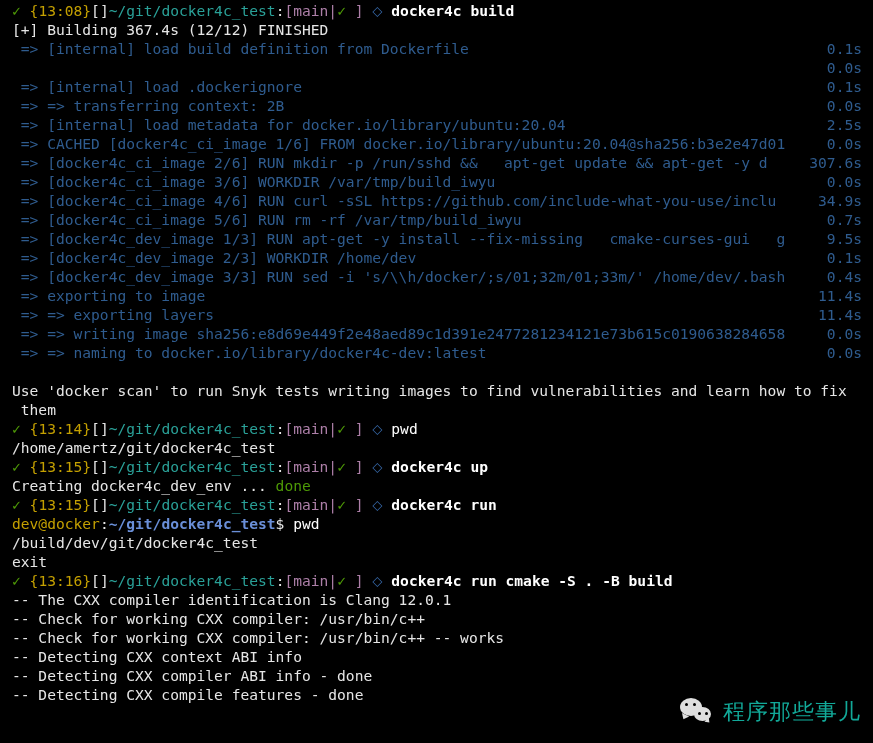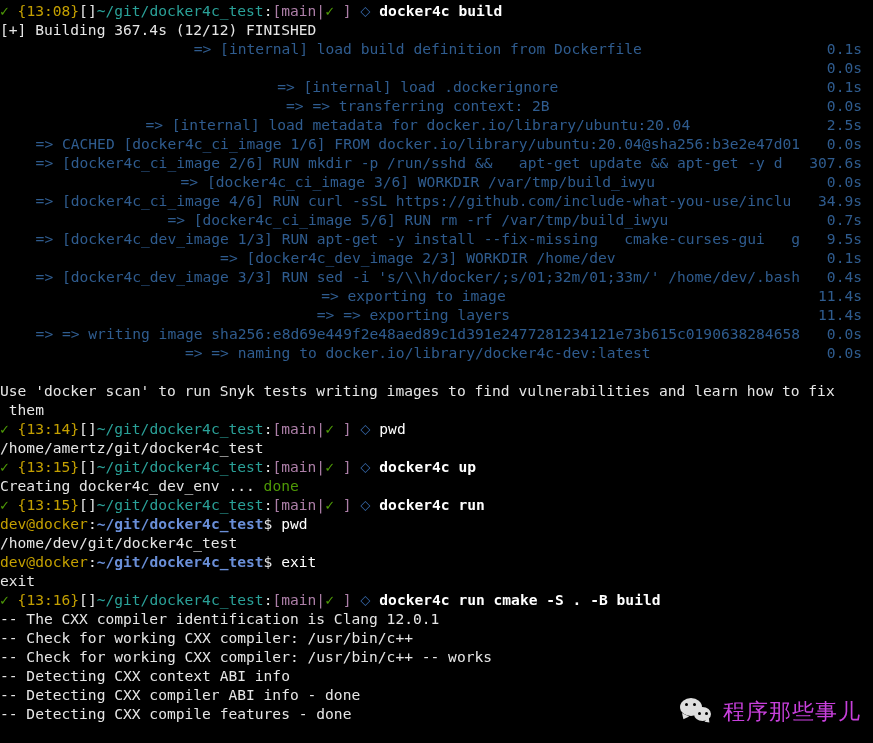--- a/index.html
+++ b/index.html
@@ -14,57 +14,57 @@
     font-family: "DejaVu Sans Mono", "Liberation Mono", monospace;
     font-size: 14.6px;
     line-height: 19px;
     color: #e6e6e6;
     -webkit-font-smoothing: antialiased;
   }
   #terminal {
     position: relative;
     width: 873px;
     height: 743px;
-    padding: 1px 0 0 0;
+    padding: 1px 0 0 12px;
     box-sizing: border-box;
     background: #000000;
   }
   .line {
     white-space: pre;
     height: 19px;
     overflow: hidden;
   }
   
   .c-ok      { color: #4e9a06; }        
   .c-time    { color: #c4a000; }        
   .c-white   { color: #e6e6e6; }
   .c-path    { color: #2aa198; }        
   .c-branch  { color: #ad7fa8; }        
   .c-diamond { color: #3465a4; }        
   .c-cmd     { color: #ffffff; }
-  .c-build   { color: #2f5c8f; text-align: center; }        
+  .c-build   { color: #2f5c8f; }        
   .c-green   { color: #4e9a06; }
   .c-user    { color: #c4a000; font-weight: normal; }  
   .c-dpath   { color: #6a8fd8; }        
 
   .bold { font-weight: bold; }
 
   
   #watermark {
     position: absolute;
     right: 12px;
     bottom: 18px;
     display: flex;
     align-items: center;
     gap: 9px;
     opacity: 0.92;
     pointer-events: none;
   }
   #watermark .wm-text {
-    color: #d946ef;
+    color: #14b8a6;
     font-family: Liberation Serif, serif;
     font-size: 22px;
     letter-spacing: 1px;
     white-space: nowrap;
   }
   .wechat {
     position: relative;
     width: 34px;
     height: 28px;
   }
@@ -139,23 +139,22 @@
   <div class="line c-white">/home/amertz/git/docker4c_test</div>
 
   <div class="line"><span class="c-ok">✓</span><span class="c-white"> </span><span class="c-time">{13:15}</span><span class="c-white">[]</span><span class="c-path">~/git/docker4c_test</span><span class="c-white">:</span><span class="c-branch">[main|</span><span class="c-ok">✓</span><span class="c-branch"> ]</span><span class="c-white"> </span><span class="c-diamond">⬦</span><span class="c-white"> </span><span class="c-cmd bold">docker4c up</span></div>
 
   <div class="line"><span class="c-white">Creating docker4c_dev_env ... </span><span class="c-green">done</span></div>
 
   <div class="line"><span class="c-ok">✓</span><span class="c-white"> </span><span class="c-time">{13:15}</span><span class="c-white">[]</span><span class="c-path">~/git/docker4c_test</span><span class="c-white">:</span><span class="c-branch">[main|</span><span class="c-ok">✓</span><span class="c-branch"> ]</span><span class="c-white"> </span><span class="c-diamond">⬦</span><span class="c-white"> </span><span class="c-cmd bold">docker4c run</span></div>
 
   <div class="line"><span class="c-user">dev@docker</span><span class="c-white">:</span><span class="c-dpath bold">~/git/docker4c_test</span><span class="c-white">$</span><span class="c-white"> </span><span class="c-cmd">pwd</span></div>
 
-  <div class="line c-white">/home/dev/git/docker4c_test</div>
+  <div class="line c-white">/build/dev/git/docker4c_test</div>
 
-  <div class="line"><span class="c-user">dev@docker</span><span class="c-white">:</span><span class="c-dpath bold">~/git/docker4c_test</span><span class="c-white">$</span><span class="c-white"> </span><span class="c-cmd">exit</span></div>
 
   <div class="line c-white">exit</div>
 
   <div class="line"><span class="c-ok">✓</span><span class="c-white"> </span><span class="c-time">{13:16}</span><span class="c-white">[]</span><span class="c-path">~/git/docker4c_test</span><span class="c-white">:</span><span class="c-branch">[main|</span><span class="c-ok">✓</span><span class="c-branch"> ]</span><span class="c-white"> </span><span class="c-diamond">⬦</span><span class="c-white"> </span><span class="c-cmd bold">docker4c run cmake -S . -B build</span></div>
 
   <div class="line c-white">-- The CXX compiler identification is Clang 12.0.1</div>
   <div class="line c-white">-- Check for working CXX compiler: /usr/bin/c++</div>
   <div class="line c-white">-- Check for working CXX compiler: /usr/bin/c++ -- works</div>
   <div class="line c-white">-- Detecting CXX context ABI info</div>
   <div class="line c-white">-- Detecting CXX compiler ABI info - done</div>

